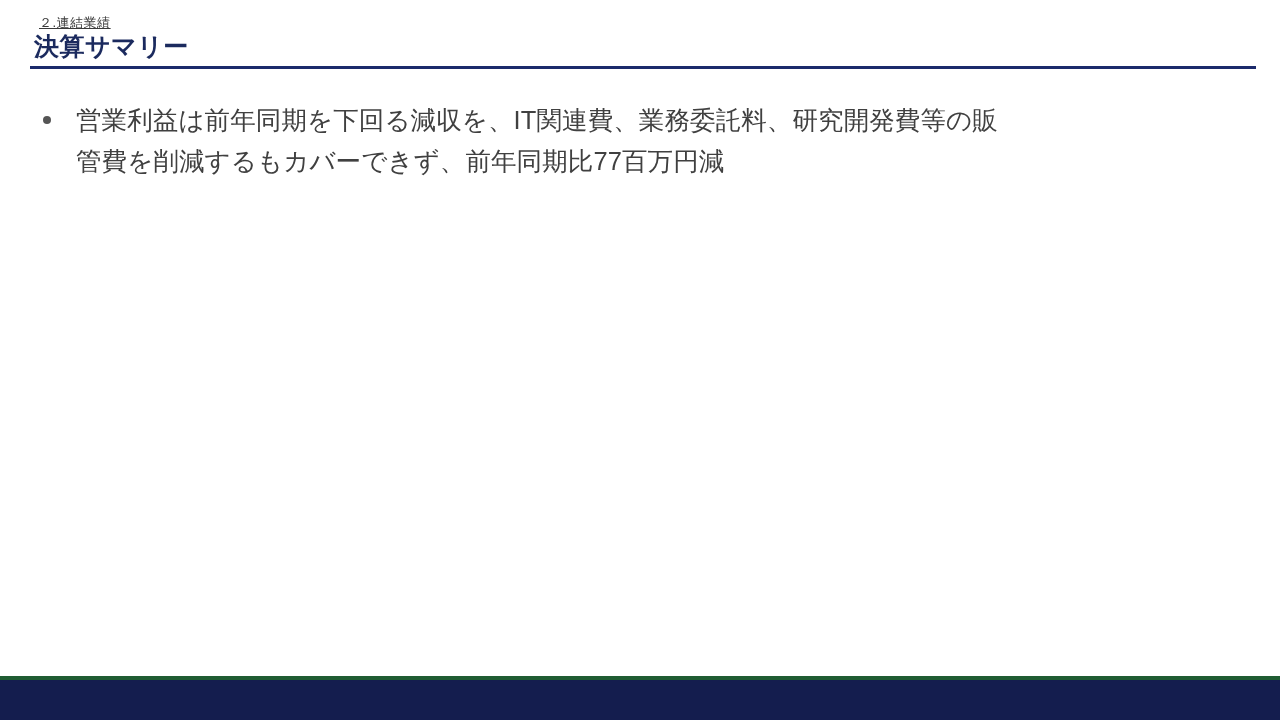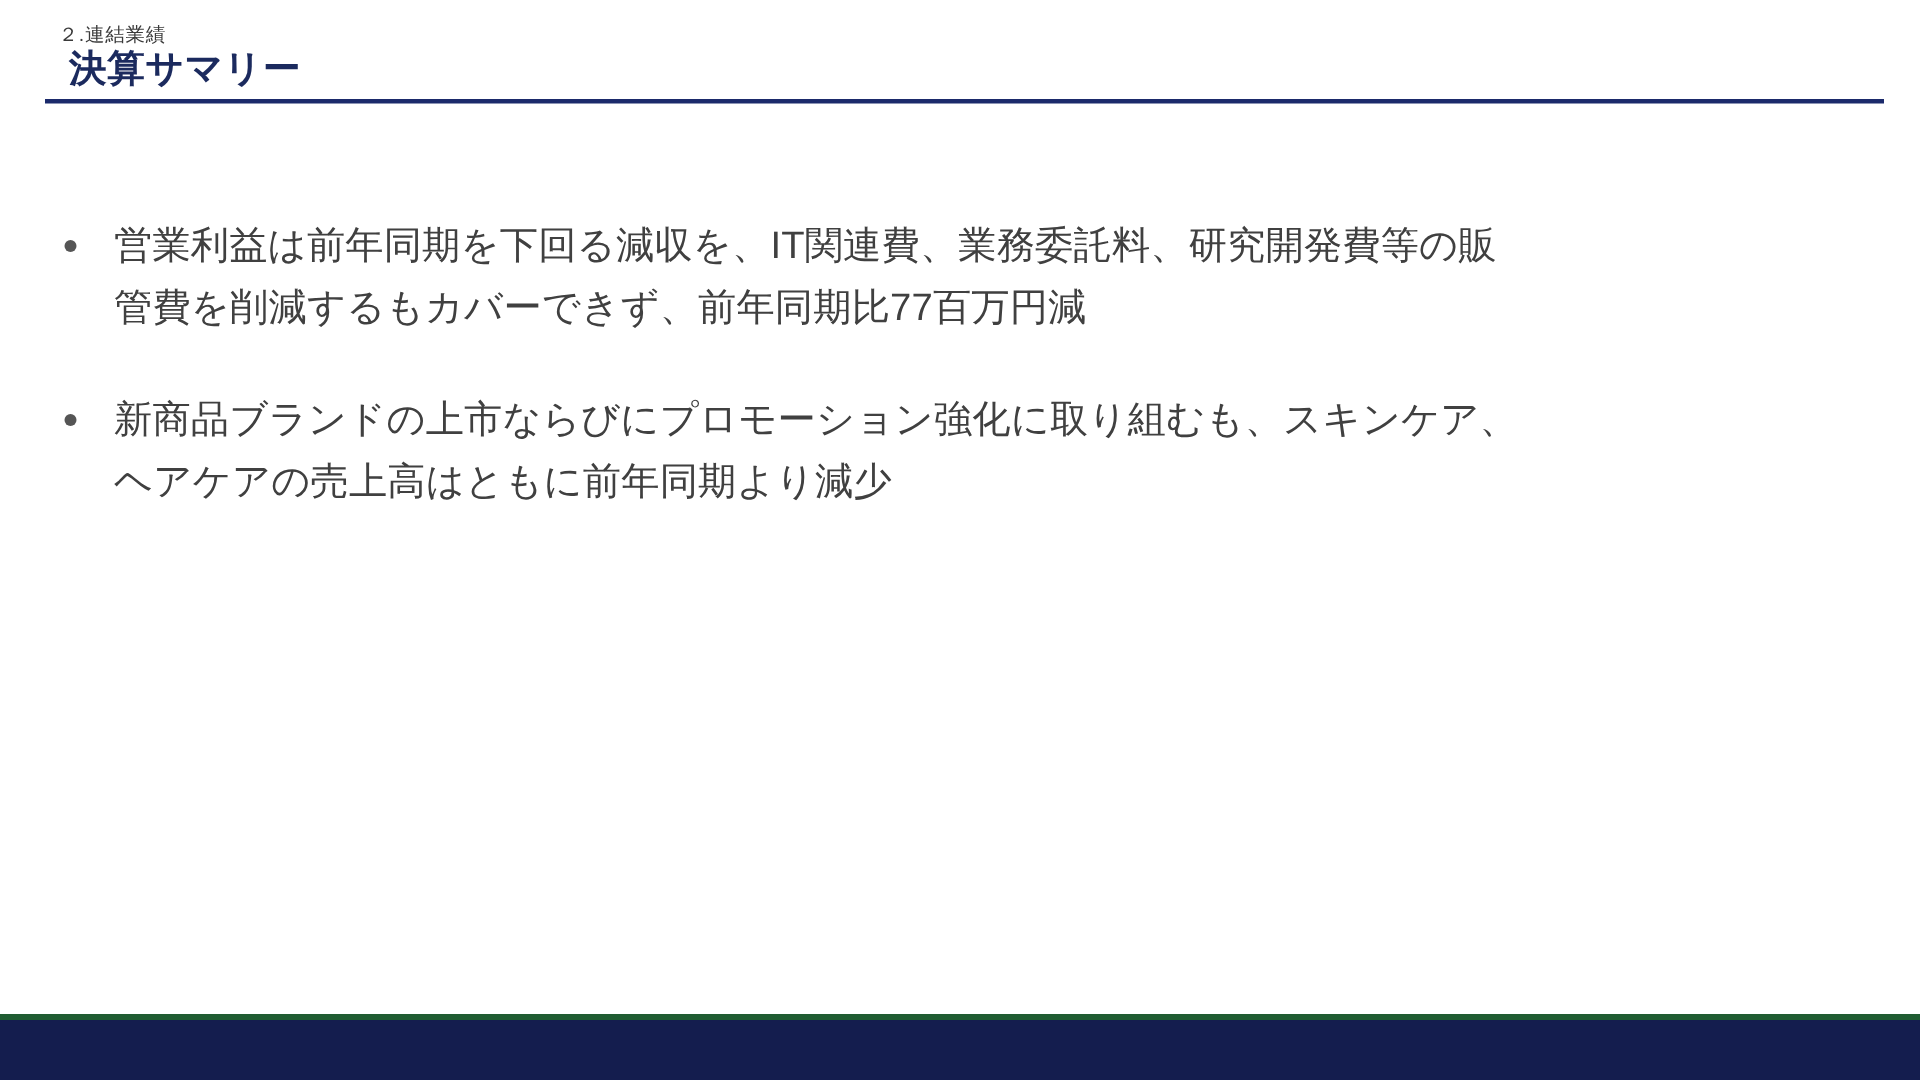--- a/index.html
+++ b/index.html
@@ -31,24 +31,25 @@
   }
   .eyebrow {
     position: absolute;
     left: 39px;
     top: 14px;
     font-size: 13px;
     letter-spacing: 0.5px;
     color: #3a3a3a;
     line-height: 18px;
     white-space: nowrap;
+    text-decoration: underline;
   }
   .slide-title {
     position: absolute;
-    left: 46px;
+    left: 34px;
     top: 30px;
     font-size: 25px;
     font-weight: bold;
     color: #1b2a5e;
     letter-spacing: 0.5px;
     line-height: 32px;
     white-space: nowrap;
   }
   .title-rule {
     position: absolute;
@@ -59,21 +60,20 @@
     background: #1b2a6b;
   }
 
   
   .content {
     position: absolute;
     left: 0;
     top: 100px;
     width: 1041px;
     height: 560px;
-    margin-top: 44px;
   }
   .bullet {
     position: relative;
     display: block;
     padding-left: 76px;
     padding-right: 22px;
     margin: 0 0 34px 0;
     font-size: 25.5px;
     line-height: 41px;
     color: #404040;
@@ -123,24 +123,20 @@
   </div>
 
   <div class="content">
 
     <div class="bullet">
       <span class="dot"></span>
       <span class="bullet-text">営業利益は前年同期を下回る減収を、IT関連費、業務委託料、研究開発費等の販管費を削減するもカバーできず、前年同期比77百万円減</span>
     </div>
 
 
-    <div class="bullet">
-      <span class="dot"></span>
-      <span class="bullet-text">新商品ブランドの上市ならびにプロモーション強化に取り組むも、スキンケア、ヘアケアの売上高はともに前年同期より減少</span>
-    </div>
 
 
   </div>
 
   <div class="footer-line"></div>
 
   <div class="footer">
     
     
     

